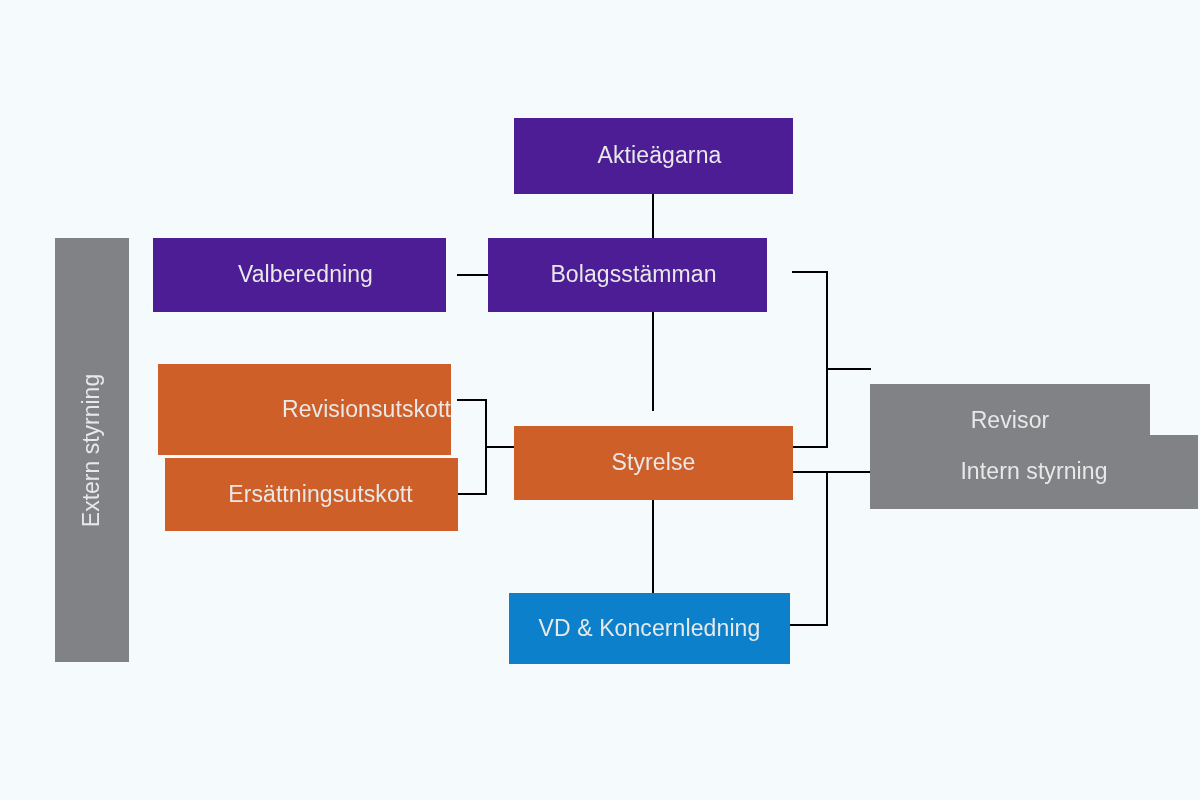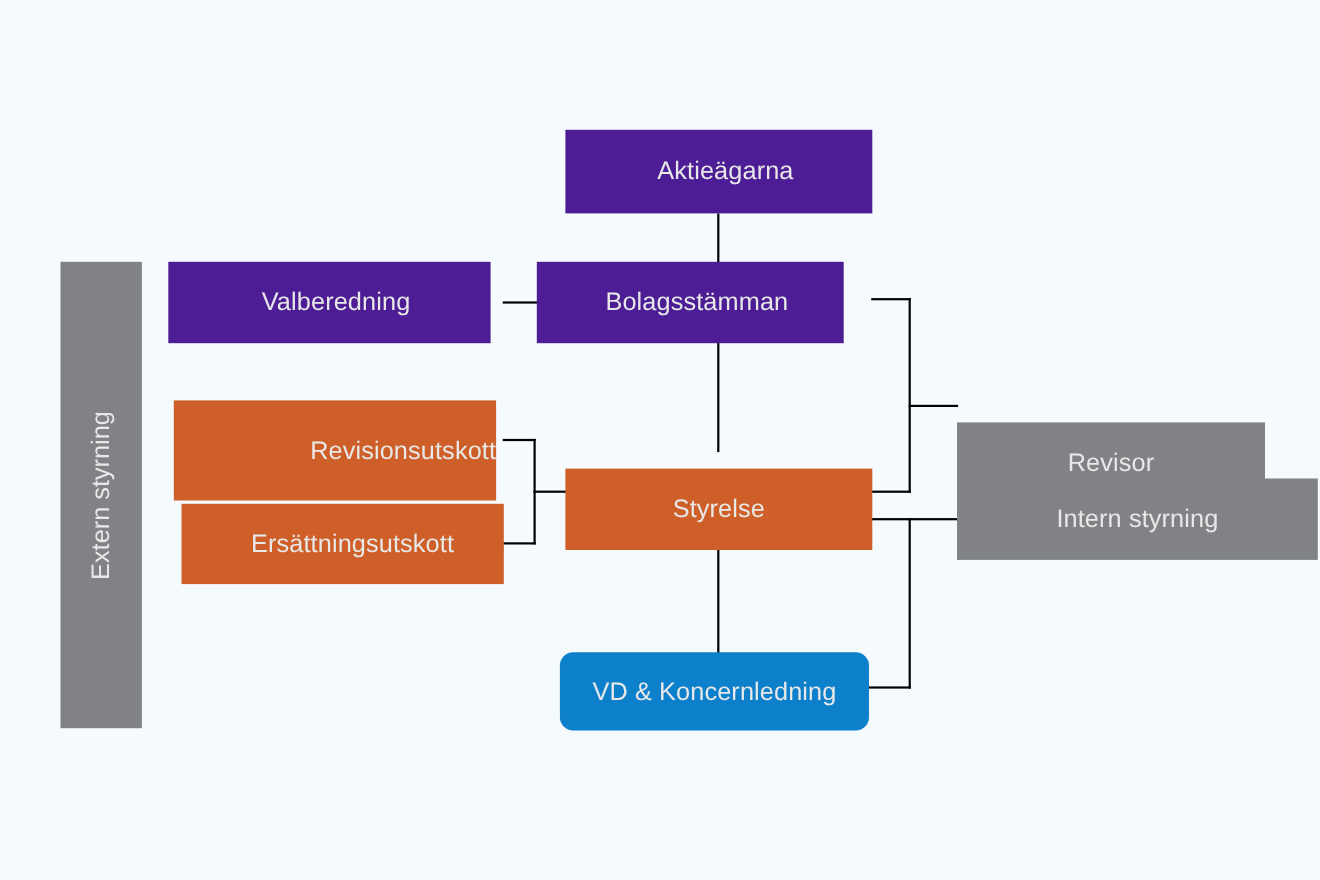--- a/index.html
+++ b/index.html
@@ -122,17 +122,17 @@
   </div>
 
   <div class="node node-gray" style="left:870px; top:336px; width:280px; height:74px;margin-top:48px;">
     <span>Revisor</span>
   </div>
 
   <div class="node node-gray" style="left:870px; top:435px; width:328px; height:74px;">
     <span>Intern styrning</span>
   </div>
 
-  <div class="node node-blue" style="left:509px; top:593px; width:281px; height:71px;border-radius:12px;">
+  <div class="node node-blue" style="left:509px; top:593px; width:281px; height:71px;">
     <span>VD &amp; Koncernledning</span>
   </div>
 
 </div>
 
 </body></html>

